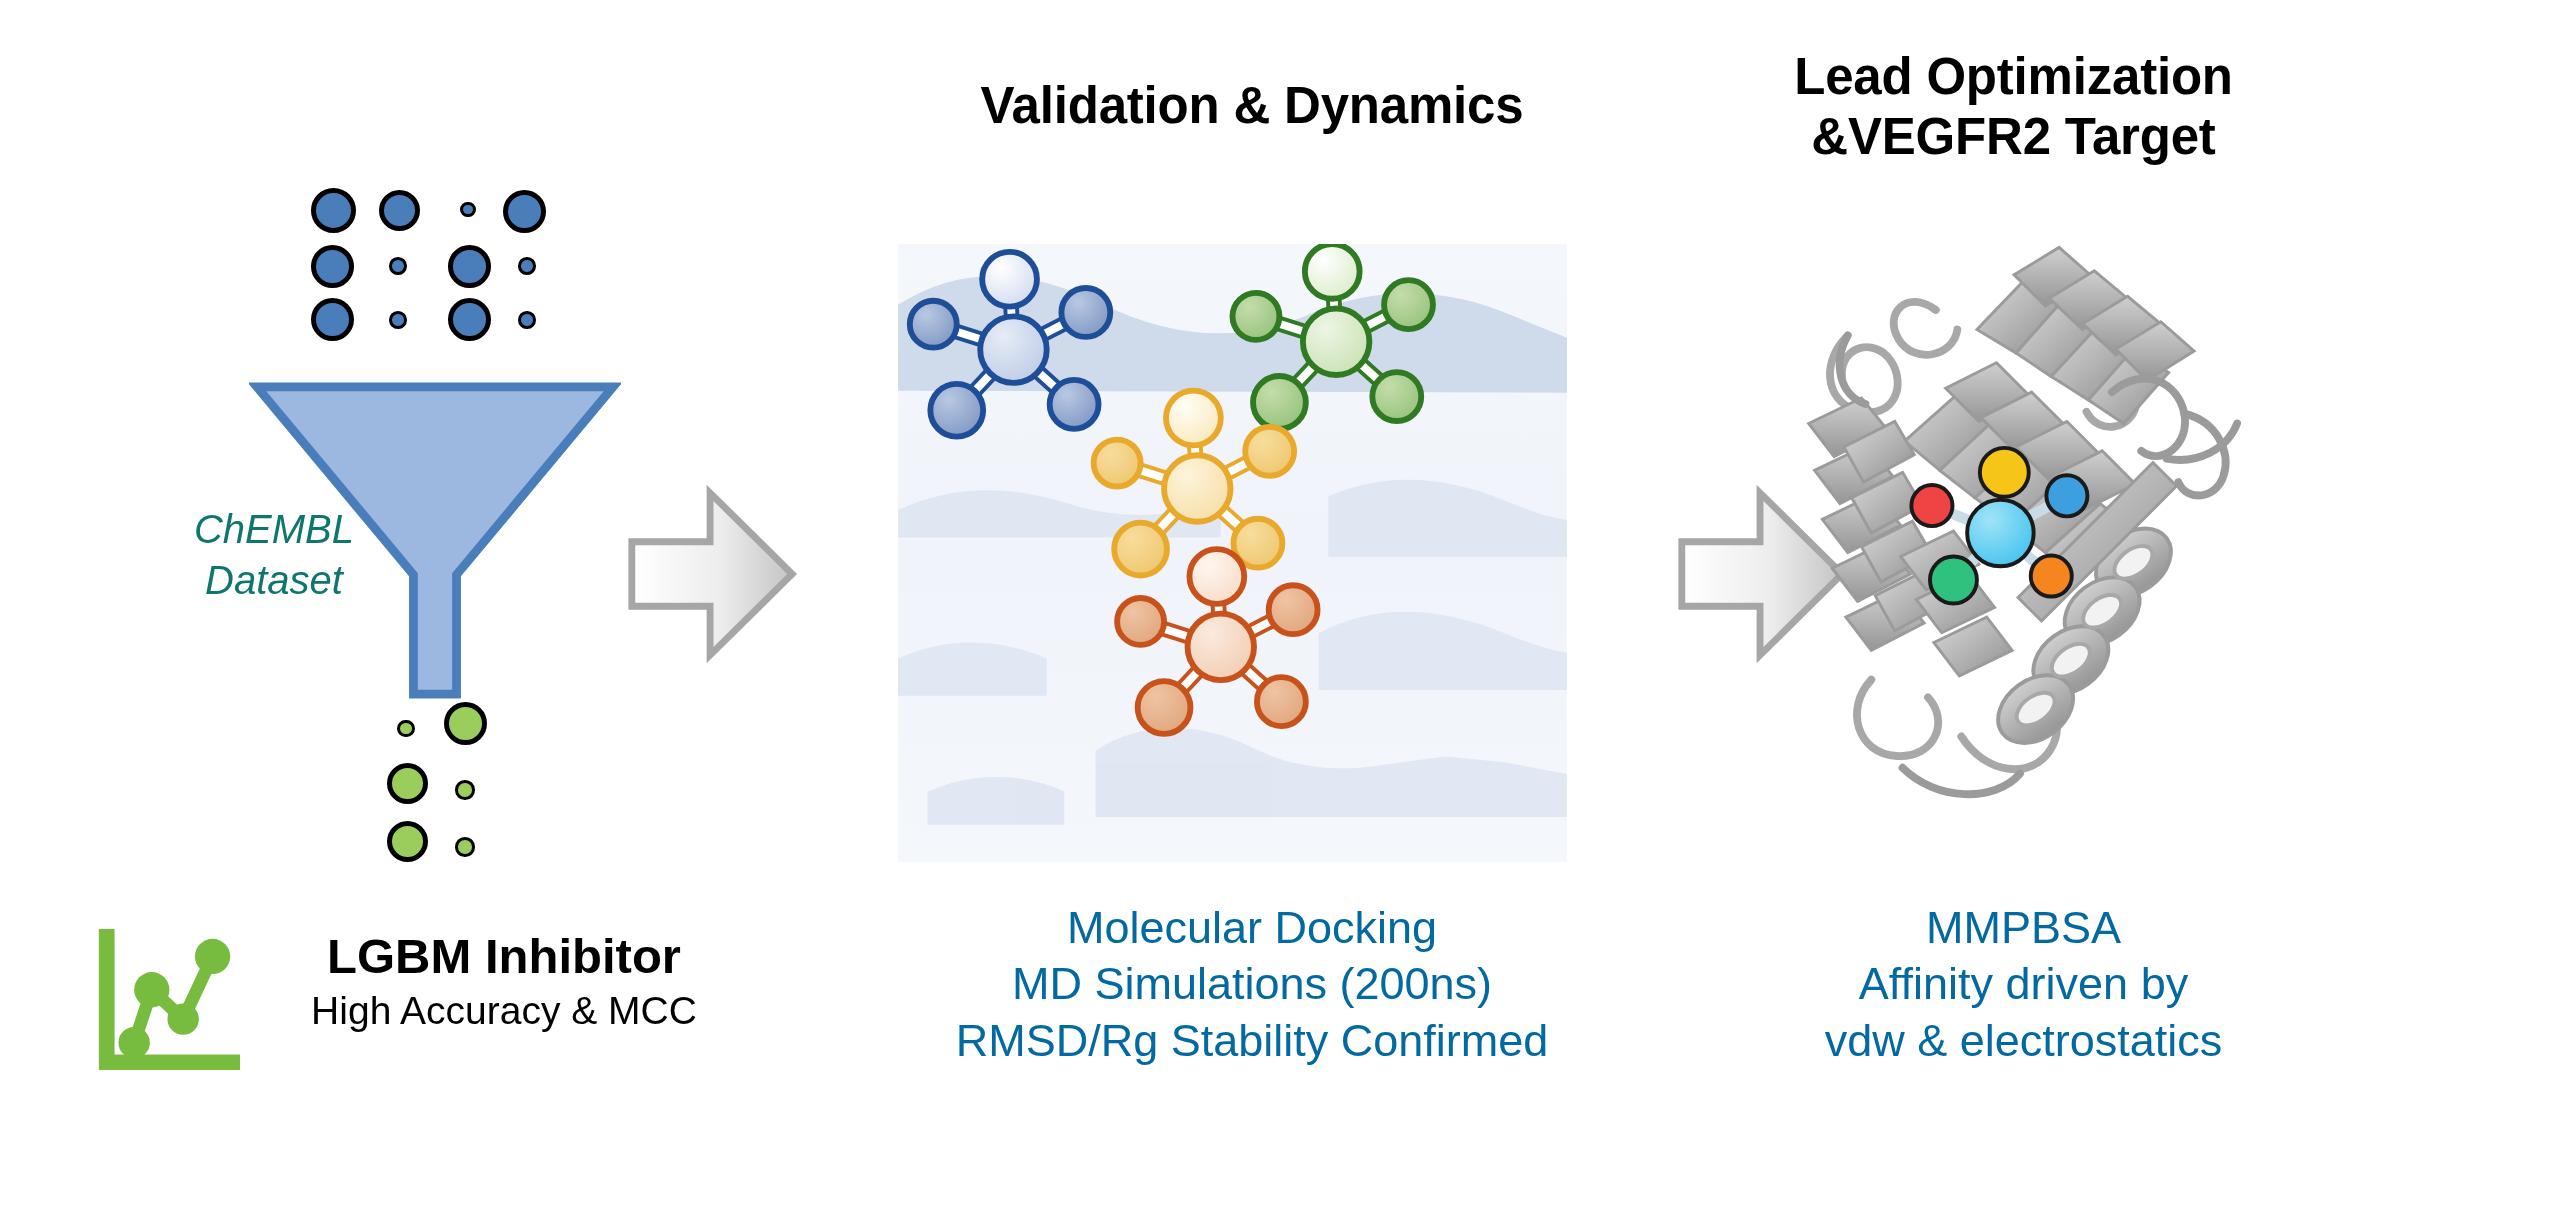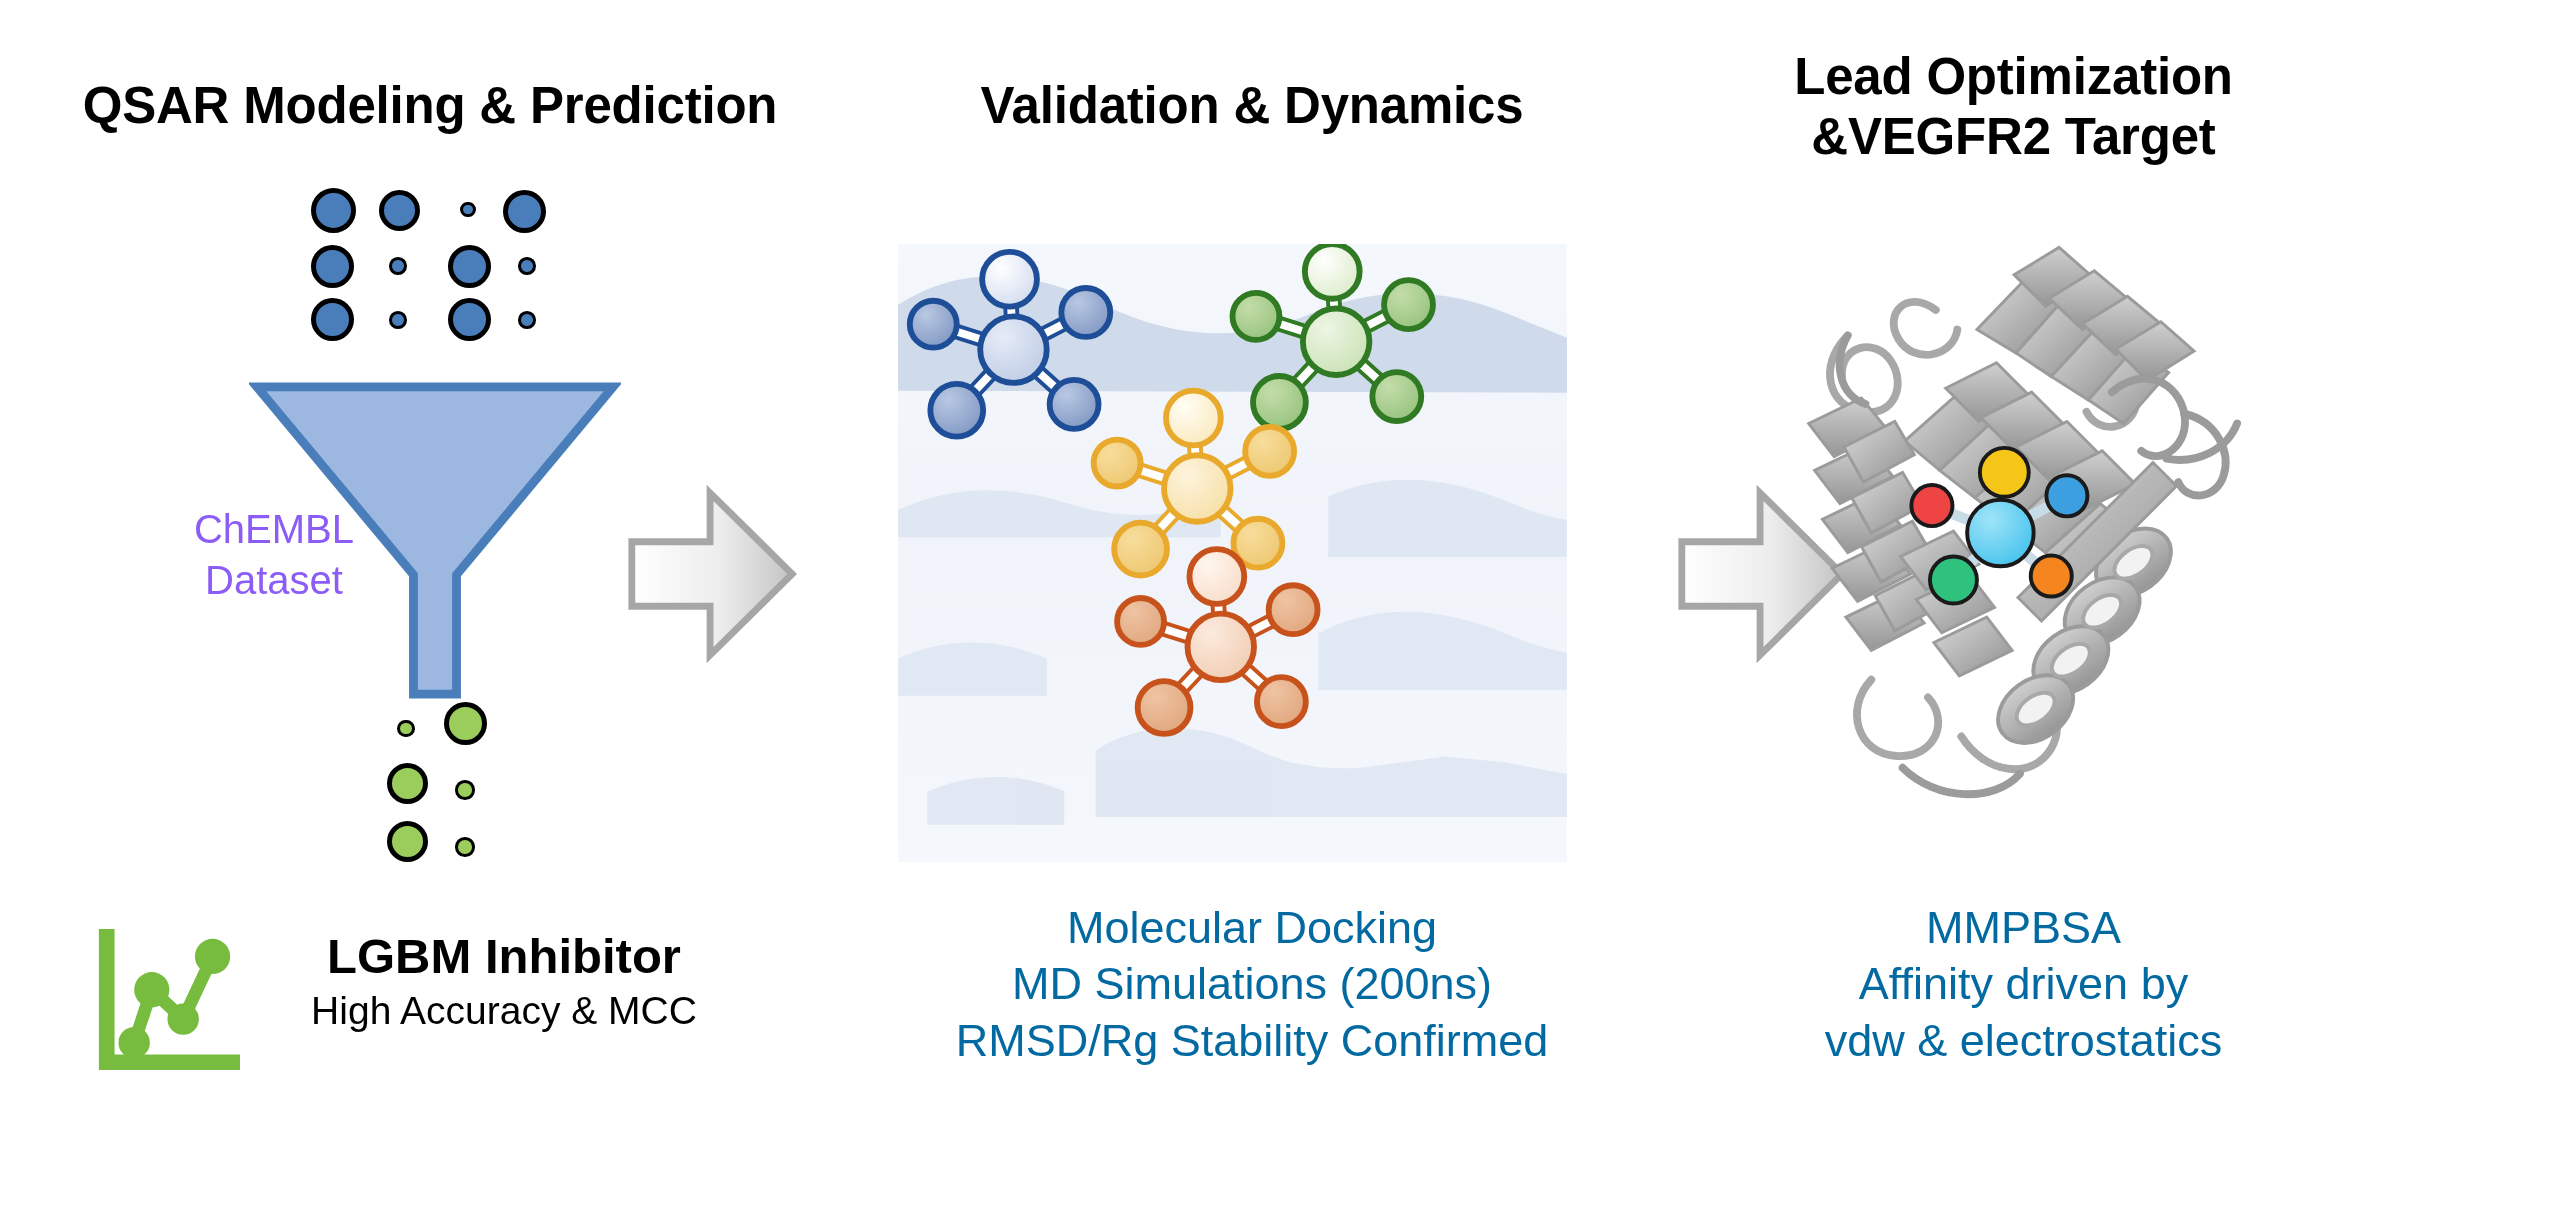--- a/index.html
+++ b/index.html
@@ -35,24 +35,25 @@
     position: absolute;
     text-align: center;
     color: #0369a1;
     font-size: 45px;
     line-height: 1.25;
     white-space: pre-line;
   }
   .small-label {
     position: absolute;
     text-align: center;
-    color: #8b5cf6;
+    color: #0f766e;
     font-size: 40px;
     line-height: 1.28;
     white-space: pre-line;
+    font-style: italic;
   }
 
   
   #col1 { position: absolute; left: 0px; top: 0px; width: 861px; height: 1210px; }
 
   #title1 { left: 39px; top: 76px; width: 782px; }
 
   .dot {
     position: absolute;
     border-radius: 50%;
@@ -118,21 +119,20 @@
   #potent-label { left: 685px; top: 557px; width: 244px; text-align: left; }
   #caption3 { left: 127px; top: 900px; width: 685px; }
 </style>
 </head>
 <body>
 
 <div class="stage">
 
   <div id="col1">
 
-    <div class="panel-title" id="title1">QSAR Modeling &amp; Prediction</div>
 
     <div id="dots-in" style="position:absolute;left:311px;top:188px;width:244px;height:156px;">
       <div class="dot blue" style="left:0px;  top:0px;  width:45px;height:45px;"></div>
       <div class="dot blue" style="left:68px; top:2px;  width:41px;height:41px;"></div>
       <div class="dot blue sm" style="left:149px;top:13.7px; width:15.6px;height:15.6px;"></div>
       <div class="dot blue" style="left:192px;top:2px;  width:43px;height:43px;"></div>
 
       <div class="dot blue" style="left:0px;  top:57px; width:43px;height:43px;"></div>
       <div class="dot blue sm" style="left:78px; top:69px; width:17.6px;height:17.6px;"></div>
       <div class="dot blue" style="left:137px;top:57px; width:43px;height:43px;"></div>

